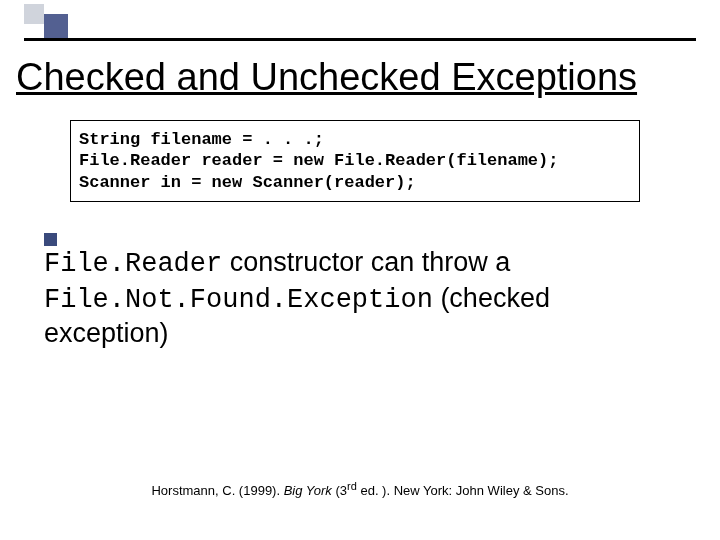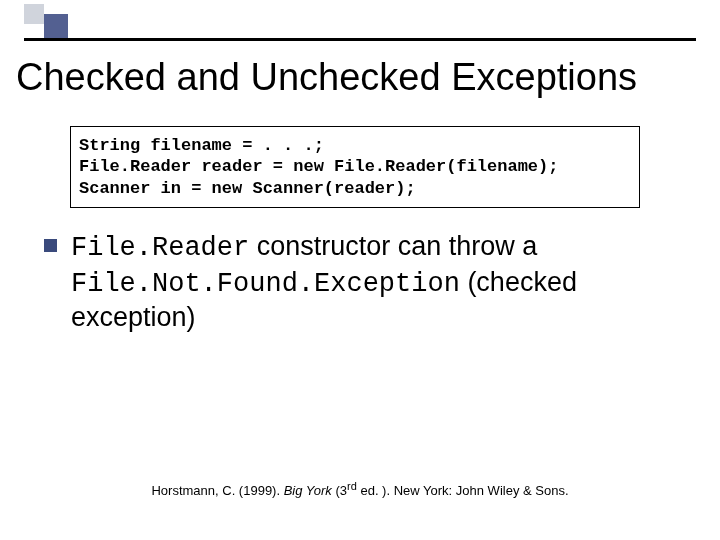--- a/index.html
+++ b/index.html
@@ -36,51 +36,51 @@
     background: #000;
   }
   .title {
     position: absolute;
     top: 56px;
     left: 16px;
     right: 16px;
     font-size: 38px;
     font-weight: 400;
     letter-spacing: 0px;
+    text-decoration: underline;
   }
   .content {
     position: absolute;
     top: 120px;
     left: 44px;
     right: 44px;
   }
   .bullet-row {
     display: flex;
     align-items: flex-start;
     margin-bottom: 14px;
   }
-  .bullet-row.second { margin-top: 22px; }
+  .bullet-row.second { margin-top: 22px; flex-direction: column; }
   .bullet {
     width: 13px;
     height: 13px;
     background: #3a4a7c;
     margin-top: 9px;
     margin-right: 14px;
     flex-shrink: 0;
   }
   .bullet-text {
     font-size: 27px;
     line-height: 1.25;
   }
   .mono {
     font-family: "Courier New", Courier, monospace;
   }
   .codebox {
     margin-left: 26px;
-    margin-top: 6px;
     border: 1px solid #000;
     padding: 8px 8px 8px 8px;
     width: 570px;
   }
   .codebox pre {
     font-family: "Courier New", Courier, monospace;
     font-weight: bold;
     font-size: 17px;
     white-space: pre;
     line-height: 1.25;

